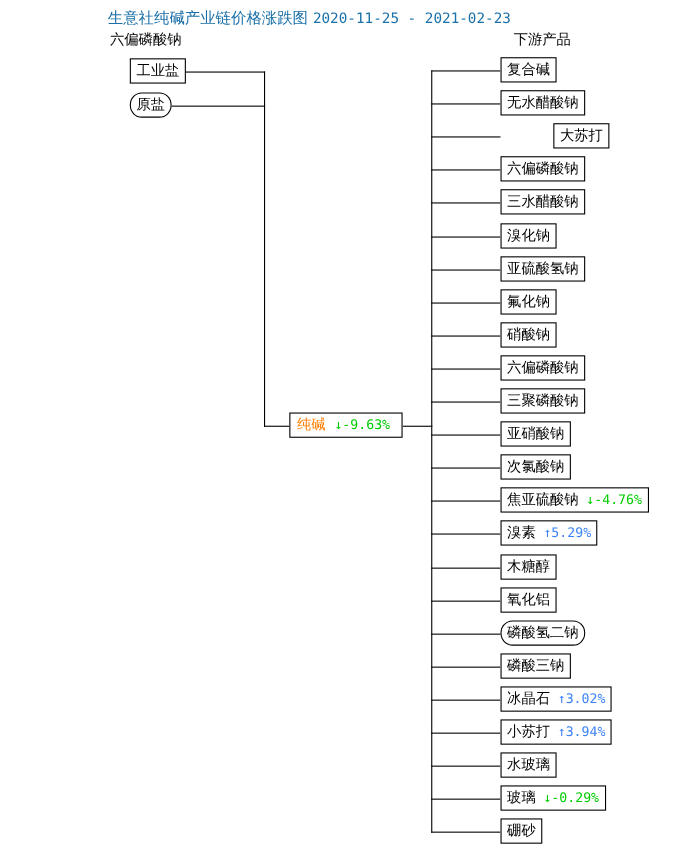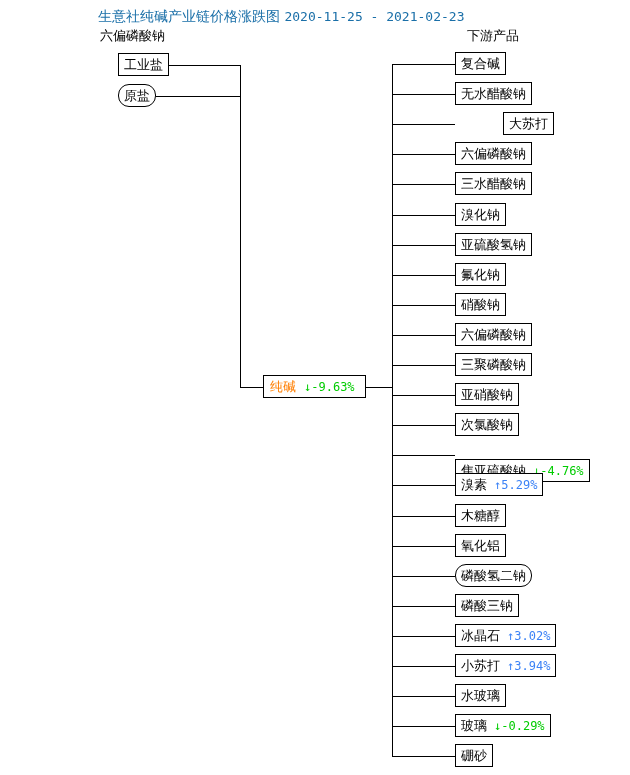--- a/index.html
+++ b/index.html
@@ -112,21 +112,21 @@
       <div class="node" style="left: 455px; top: 142px;"><span>六偏磷酸钠</span></div>
       <div class="node" style="left: 455px; top: 172px;"><span>三水醋酸钠</span></div>
       <div class="node" style="left: 455px; top: 203px;"><span>溴化钠</span></div>
       <div class="node" style="left: 455px; top: 233px;"><span>亚硫酸氢钠</span></div>
       <div class="node" style="left: 455px; top: 263px;"><span>氟化钠</span></div>
       <div class="node" style="left: 455px; top: 293px;"><span>硝酸钠</span></div>
       <div class="node" style="left: 455px; top: 323px;"><span>六偏磷酸钠</span></div>
       <div class="node" style="left: 455px; top: 353px;"><span>三聚磷酸钠</span></div>
       <div class="node" style="left: 455px; top: 383px;"><span>亚硝酸钠</span></div>
       <div class="node" style="left: 455px; top: 413px;"><span>次氯酸钠</span></div>
-      <div class="node" style="left: 455px; top: 443px; margin-top: 16px;"><span>焦亚硫酸钠</span><span class="pct down"><span class="arrow">↓</span>-4.76%</span></div>
+      <div class="node" style="left: 455px; top: 443px;"><span>焦亚硫酸钠</span><span class="pct down"><span class="arrow">↓</span>-4.76%</span></div>
       <div class="node" style="left: 455px; top: 473px;"><span>溴素</span><span class="pct up"><span class="arrow">↑</span>5.29%</span></div>
       <div class="node" style="left: 455px; top: 504px;"><span>木糖醇</span></div>
       <div class="node" style="left: 455px; top: 534px;"><span>氧化铝</span></div>
       <div class="node" style="left: 455px; top: 564px; border-radius: 11px;"><span>磷酸氢二钠</span></div>
       <div class="node" style="left: 455px; top: 594px;"><span>磷酸三钠</span></div>
       <div class="node" style="left: 455px; top: 624px;"><span>冰晶石</span><span class="pct up"><span class="arrow">↑</span>3.02%</span></div>
       <div class="node" style="left: 455px; top: 654px;"><span>小苏打</span><span class="pct up"><span class="arrow">↑</span>3.94%</span></div>
       <div class="node" style="left: 455px; top: 684px;"><span>水玻璃</span></div>
       <div class="node" style="left: 455px; top: 714px;"><span>玻璃</span><span class="pct down"><span class="arrow">↓</span>-0.29%</span></div>
       <div class="node" style="left: 455px; top: 744px;"><span>硼砂</span></div>

